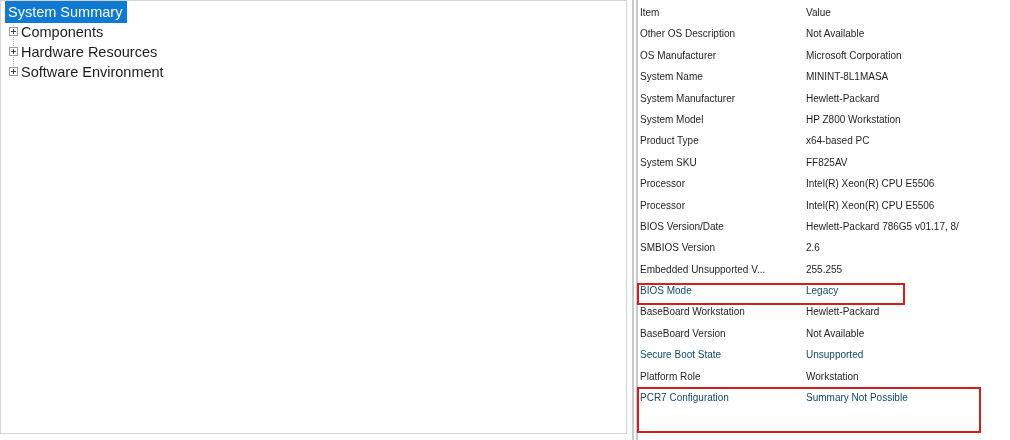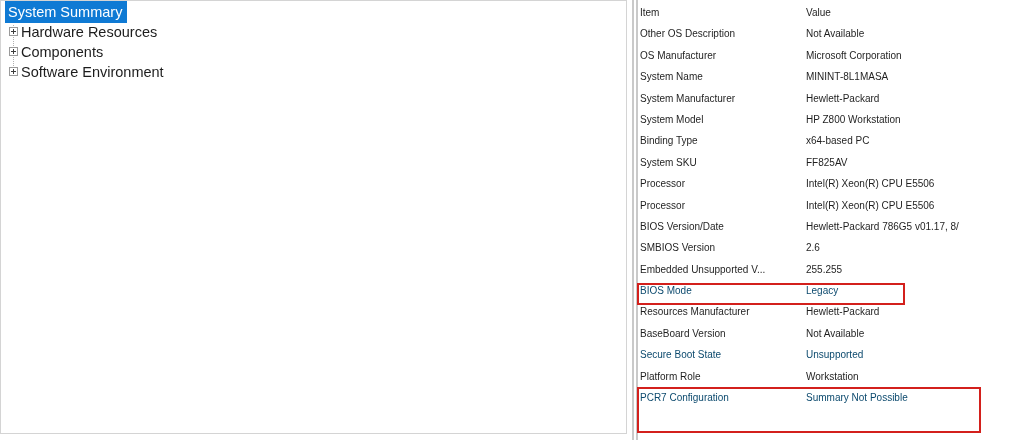--- a/index.html
+++ b/index.html
@@ -203,25 +203,25 @@
 
   <div id="tree-panel">
 
     <div class="tree-node tree-root selected">
       <span class="node-label" style="background: rgb(15, 122, 212); color: rgb(255, 255, 255);">System Summary</span>
     </div>
 
     <div class="tree-connector"></div>
 
     <div class="tree-node tree-child">
+      <span class="expander"></span><span class="node-label">Components</span>
+    </div>
+
+    <div class="tree-node tree-child">
       <span class="expander"></span><span class="node-label">Hardware Resources</span>
-    </div>
-
-    <div class="tree-node tree-child">
-      <span class="expander"></span><span class="node-label">Components</span>
     </div>
 
     <div class="tree-node tree-child">
       <span class="expander"></span><span class="node-label">Software Environment</span>
     </div>
 
   </div>
 
   <div id="detail-panel">
     <div id="detail-divider-outer"></div>
@@ -247,21 +247,21 @@
         </div>
         <div class="detail-row">
           <span class="cell-item">System Manufacturer</span>
           <span class="cell-value">Hewlett-Packard</span>
         </div>
         <div class="detail-row">
           <span class="cell-item">System Model</span>
           <span class="cell-value">HP Z800 Workstation</span>
         </div>
         <div class="detail-row">
-          <span class="cell-item">Binding Type</span>
+          <span class="cell-item">Product Type</span>
           <span class="cell-value">x64-based PC</span>
         </div>
         <div class="detail-row">
           <span class="cell-item">System SKU</span>
           <span class="cell-value">FF825AV</span>
         </div>
         <div class="detail-row">
           <span class="cell-item">Processor</span>
           <span class="cell-value">Intel(R) Xeon(R) CPU          E5506</span>
         </div>
@@ -279,21 +279,21 @@
         </div>
         <div class="detail-row">
           <span class="cell-item">Embedded Unsupported V...</span>
           <span class="cell-value">255.255</span>
         </div>
         <div class="detail-row tinted">
           <span class="cell-item">BIOS Mode</span>
           <span class="cell-value">Legacy</span>
         </div>
         <div class="detail-row">
-          <span class="cell-item">Resources Manufacturer</span>
+          <span class="cell-item">BaseBoard Workstation</span>
           <span class="cell-value">Hewlett-Packard</span>
         </div>
         <div class="detail-row">
           <span class="cell-item">BaseBoard Version</span>
           <span class="cell-value">Not Available</span>
         </div>
         <div class="detail-row tinted">
           <span class="cell-item">Secure Boot State</span>
           <span class="cell-value">Unsupported</span>
         </div>

